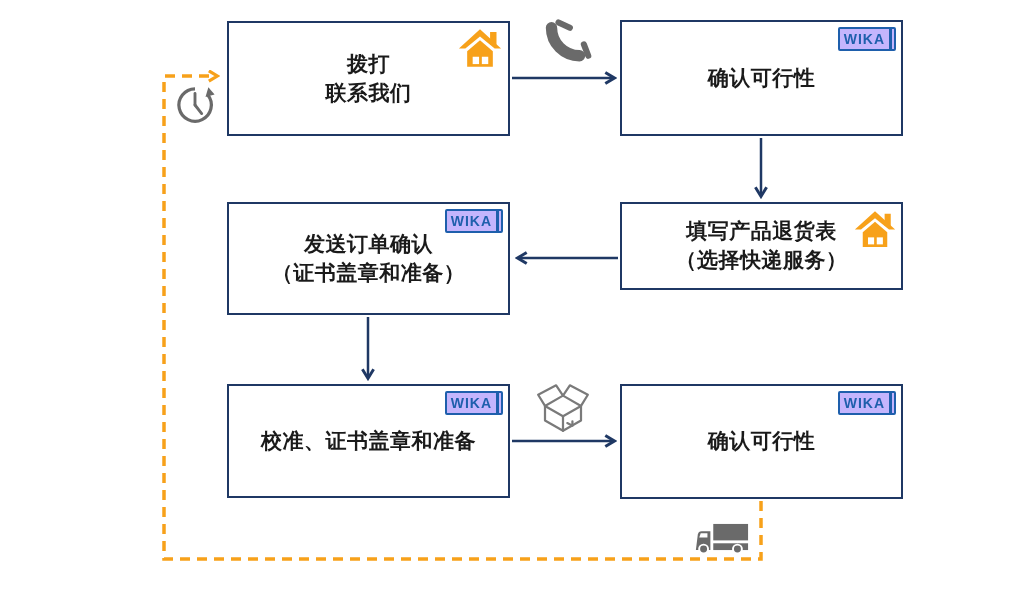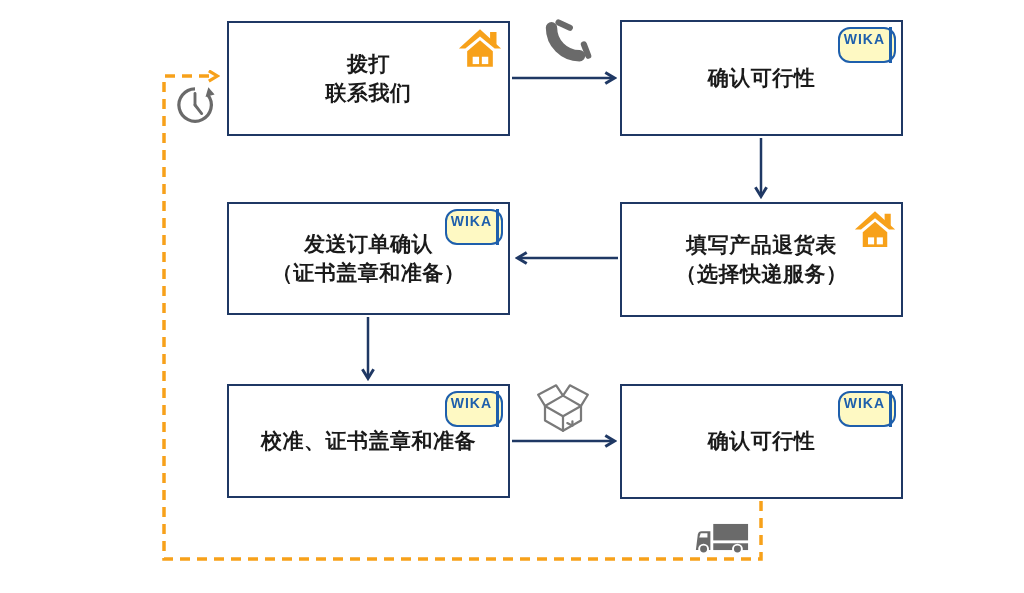--- a/index.html
+++ b/index.html
@@ -8,21 +8,21 @@
   .canvas { position:relative; width:1024px; height:593px; background:#ffffff; overflow:hidden;margin-left:18px; }
   .overlay { position:absolute; left:0; top:0; width:1024px; height:593px; }
   .step { position:absolute; background:#ffffff; border:2px solid #1F3864;
           display:flex; align-items:center; justify-content:center; }
   .step-text { text-align:center; font-weight:700; font-size:21px; line-height:1.38;
                color:#1a1a1a; letter-spacing:0.5px; }
   .icon { position:absolute; }
   
   .wika { position:absolute; top:5px; right:5px; }
   .wika-frame { position:relative; display:inline-block; border:2px solid #1E5FAC;
-                border-radius:12px; background:#fef9c3; padding:1px 9px 13px 4px; }
+                border-radius:2px; background:#c4b5fd; padding:1px 9px 1px 4px; }
   .wika-text { color:#1E5FAC; font-weight:700; font-size:14px; letter-spacing:1px;
                line-height:16px; display:inline-block; }
   .wika-bar { position:absolute; right:2px; top:-2px; bottom:-2px; width:3px;
               background:#1E5FAC; }
 </style>
 </head>
 <body>
 
 <div class="canvas">
 
@@ -68,21 +68,21 @@
       <div>确认可行性</div>
     </div>
     <div class="wika">
       <span class="wika-frame">
         <span class="wika-text">WIKA</span>
         <span class="wika-bar"></span>
       </span>
     </div>
   </div>
 
-  <div class="step" style="left:602px; top:202px; width:283px; height:115px;">
+  <div class="step" style="left:602px; top:202px; width:283px; height:88px;">
     <div class="step-text">
       <div>填写产品退货表</div>
       <div>（选择快递服务）</div>
     </div>
     <svg class="icon" style="right:5px; top:6px;" width="42" height="39" viewBox="0 0 48 44">
       <polygon points="24,1 1,22 8,22 24,9 40,22 47,22" fill="#F7A11A"></polygon>
       <rect x="35" y="4" width="7" height="14" fill="#F7A11A"></rect>
       <path d="M10,25 L24,13 L38,25 L38,42 L10,42 Z" fill="#F7A11A"></path>
       <rect x="16" y="31" width="7" height="8" fill="#ffffff"></rect>
       <rect x="26" y="31" width="7" height="8" fill="#ffffff"></rect>

